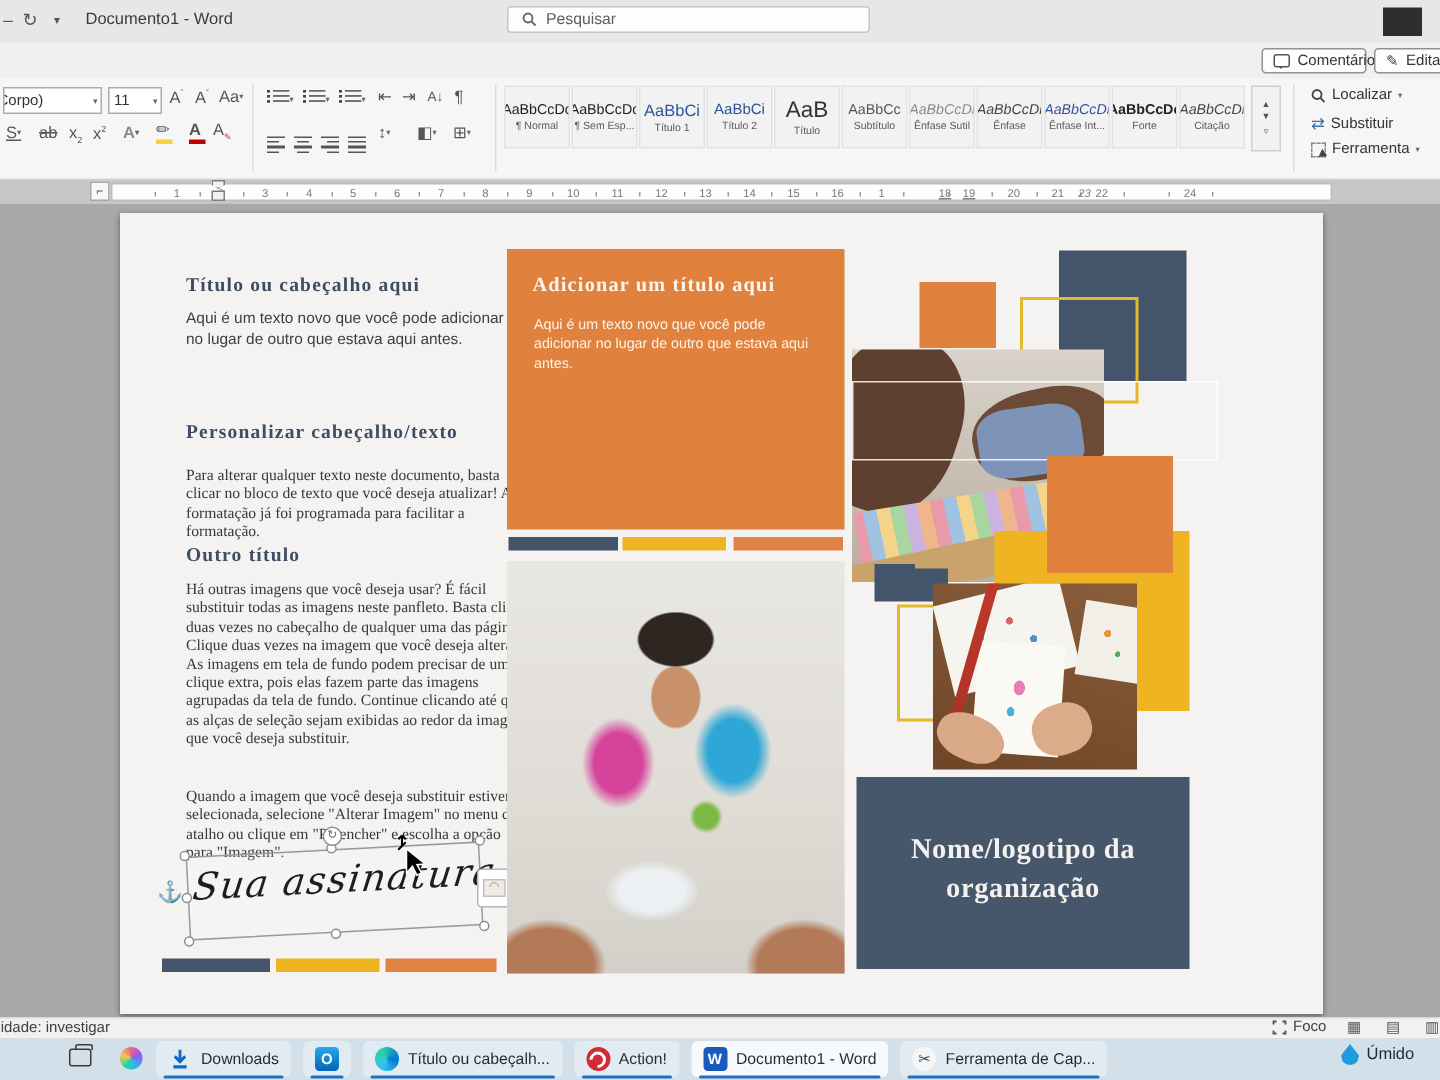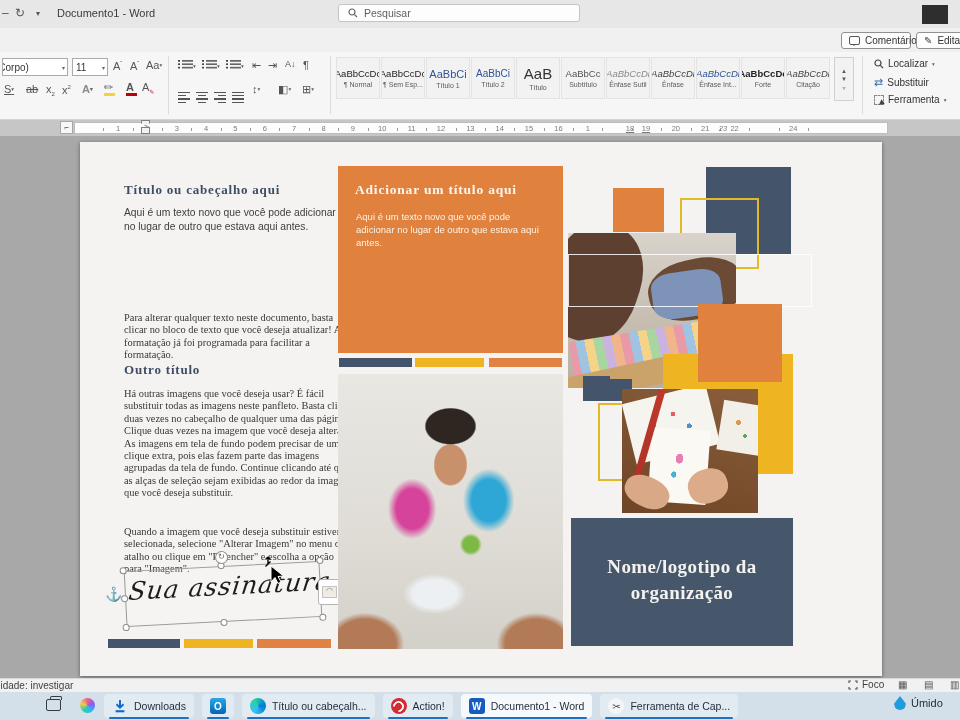--- a/index.html
+++ b/index.html
@@ -407,20 +407,21 @@
       </div>
     <div id="ind-top"></div>
     <div id="ind-bot"></div>
   </div>
 
   <div id="docarea">
     <div id="page">
 
       <div class="bh" style="left:44px;top:40px">Título ou cabeçalho aqui</div>
       <div class="bp-sans" style="left:44px;top:64px;width:216px">Aqui é um texto novo que você pode adicionar no lugar de outro que estava aqui antes.</div>
+      <div class="bh" style="left:44px;top:138px">Personalizar cabeçalho/texto</div>
       <div class="bp-ser" style="left:44px;top:170px;width:226px">Para alterar qualquer texto neste documento, basta clicar no bloco de texto que você deseja atualizar! A formatação já foi programada para facilitar a formatação.</div>
       <div class="bh" style="left:44px;top:220px">Outro título</div>
       <div class="bp-ser" style="left:44px;top:246px;width:228px">Há outras imagens que você deseja usar? É fácil substituir todas as imagens neste panfleto. Basta clicar duas vezes no cabeçalho de qualquer uma das páginas. Clique duas vezes na imagem que você deseja alterar. As imagens em tela de fundo podem precisar de um clique extra, pois elas fazem parte das imagens agrupadas da tela de fundo. Continue clicando até que as alças de seleção sejam exibidas ao redor da imagem que você deseja substituir.</div>
       <div class="bp-ser" style="left:44px;top:384px;width:228px">Quando a imagem que você deseja substituir estiver selecionada, selecione "Alterar Imagem" no menu de atalho ou clique em "Preencher" e escolha a opção para "Imagem".</div>
 
       <span id="anchor">⚓</span>
       <div id="sig-group">
         <div id="sig-frame"></div>
         <div id="sig-text">Sua assinatura</div>
         <span class="hdl" style="left:-4px;top:-4px"></span>

